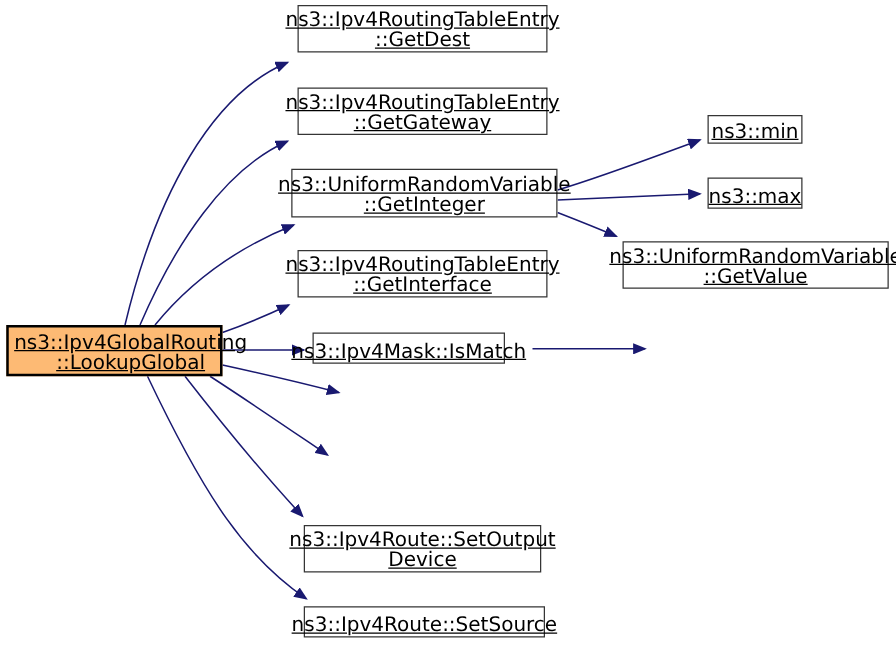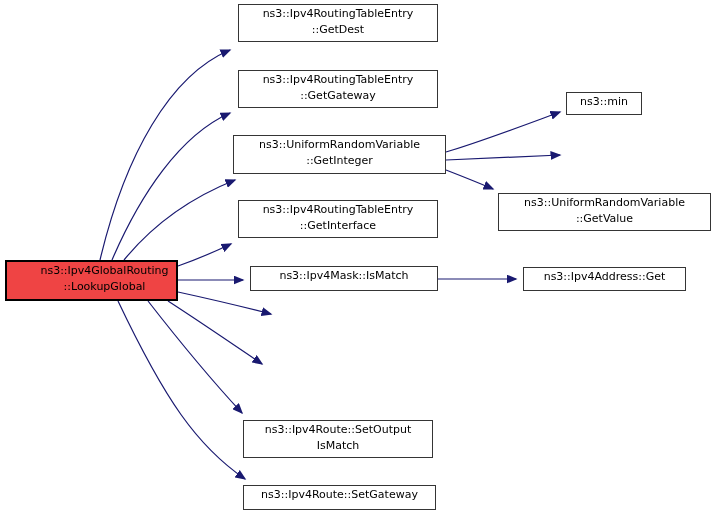--- a/index.html
+++ b/index.html
@@ -22,34 +22,35 @@
     width: 717px;
     height: 517px;
     pointer-events: none;
   }
   .node {
     position: absolute;
     box-sizing: border-box;
     background: #ffffff;
     border: 1px solid #353535;
     display: flex;
-    align-items: flex-start;
+    align-items: flex-end;
     justify-content: center;
     text-align: center;
-    font-size: 11px;
+    font-size: 16px;
     line-height: 16px;
     color: #000000;
     cursor: pointer;
     padding: 1px 2px;
+    text-decoration: underline;
   }
   .node .lbl {
     white-space: pre-line;
   }
   .node.highlight {
-    background: #ef4444;
+    background: #fdba74;
     border: 2px solid #000000;
     padding-left: 28px;
   }
 </style>
 </head>
 <body>
 
 <div class="canvas">
 
   <svg class="edges" width="717" height="517" viewBox="0 0 717 517" xmlns="http://www.w3.org/2000/svg">
@@ -93,42 +94,42 @@
   <div class="node" style="left:233px; top:135px; width:213px; height:39px;">
     <span class="lbl">ns3::UniformRandomVariable
 ::GetInteger</span>
   </div>
 
   <div class="node" style="left:238px; top:200px; width:200px; height:38px;">
     <span class="lbl">ns3::Ipv4RoutingTableEntry
 ::GetInterface</span>
   </div>
 
-  <div class="node" style="left:250px; top:266px; width:188px; height:25px;">
+  <div class="node" style="left:250px; top:266px; width:154px; height:25px;">
     <span class="lbl">ns3::Ipv4Mask::IsMatch</span>
   </div>
 
 
 
   <div class="node" style="left:243px; top:420px; width:190px; height:38px;">
     <span class="lbl">ns3::Ipv4Route::SetOutput
-IsMatch</span>
+Device</span>
   </div>
 
   <div class="node" style="left:243px; top:485px; width:193px; height:25px;">
-    <span class="lbl">ns3::Ipv4Route::SetGateway</span>
+    <span class="lbl">ns3::Ipv4Route::SetSource</span>
   </div>
 
   <div class="node" style="left:566px; top:92px; width:76px; height:23px;">
     <span class="lbl">ns3::min</span>
   </div>
 
+  <div class="node" style="left:566px; top:142px; width:76px; height:25px;">
+    <span class="lbl">ns3::max</span>
+  </div>
 
   <div class="node" style="left:498px; top:193px; width:213px; height:38px;">
     <span class="lbl">ns3::UniformRandomVariable
 ::GetValue</span>
   </div>
 
-  <div class="node" style="left:523px; top:267px; width:163px; height:24px;">
-    <span class="lbl">ns3::Ipv4Address::Get</span>
-  </div>
 
 </div>
 
 </body></html>

